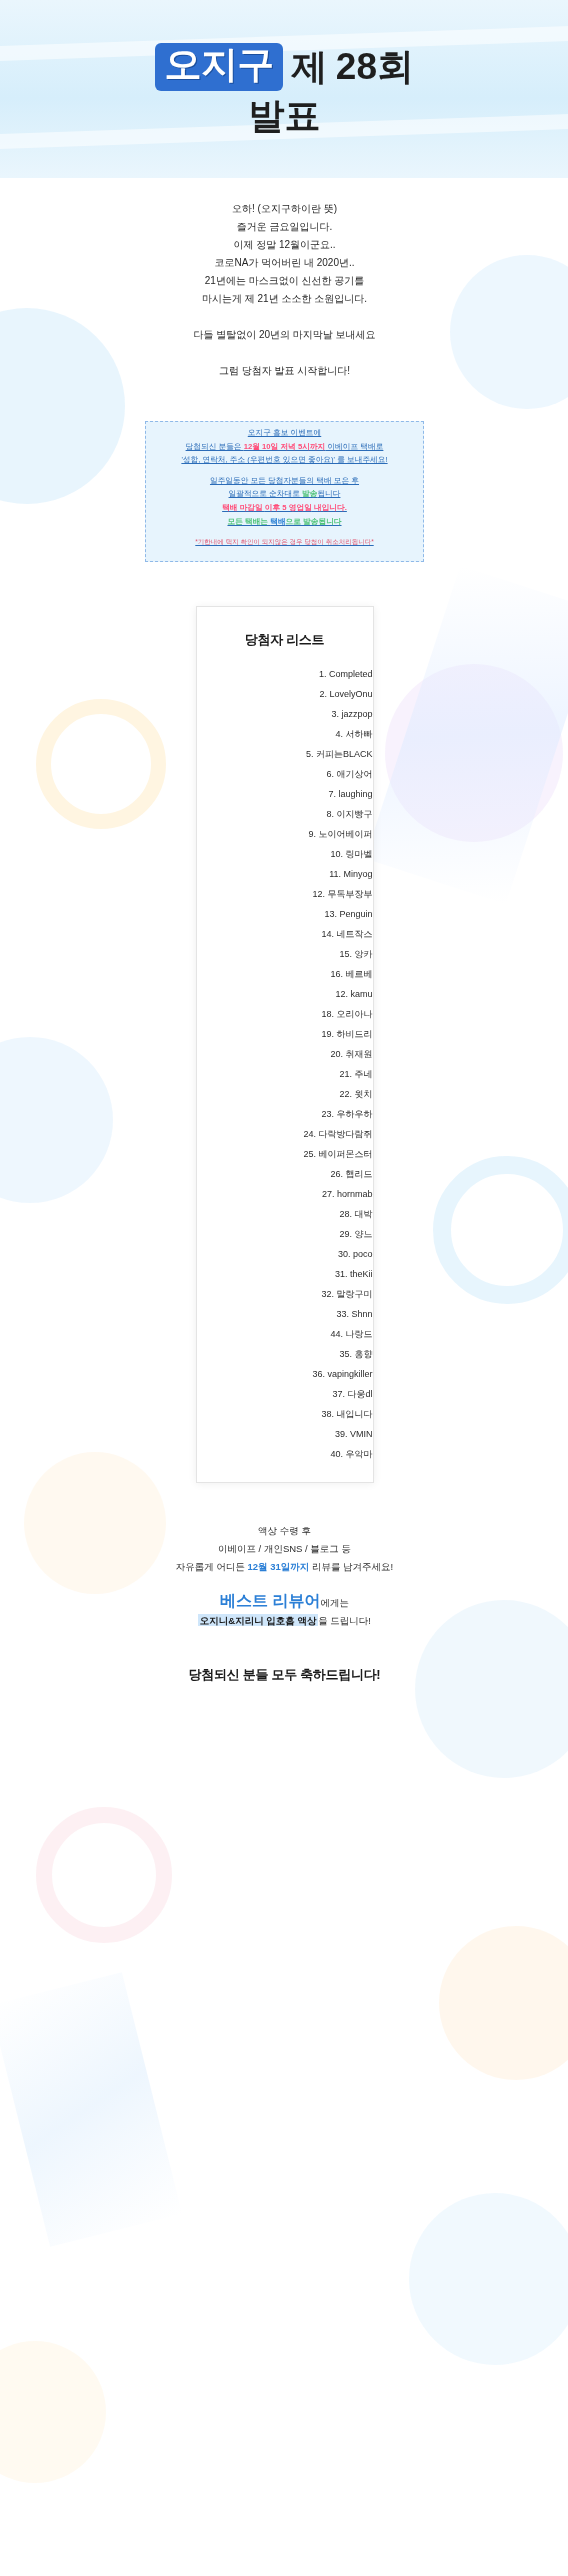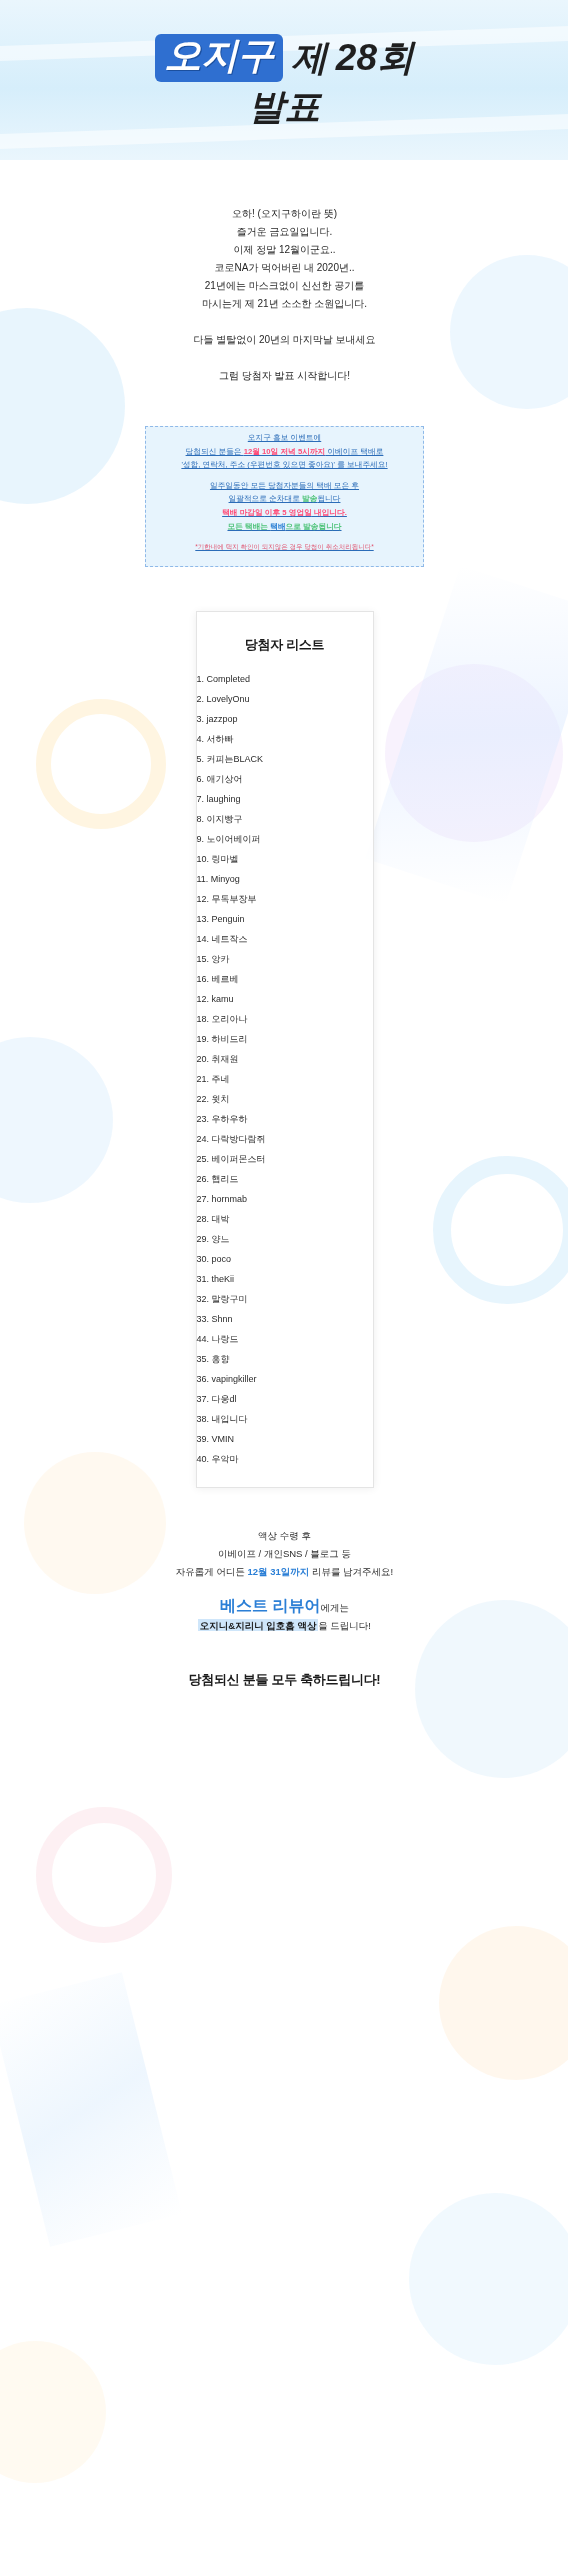--- a/index.html
+++ b/index.html
@@ -23,24 +23,23 @@
   .bg-layer { position: absolute; inset: 0; overflow: hidden; z-index: 0; }
   .blob { position: absolute; border-radius: 50%; }
   .ring { position: absolute; border-radius: 50%; border-style: solid; }
   .stripe { position: absolute; }
 
   
   .header {
     position: relative;
     z-index: 2;
     width: 569px;
-    height: 160px;
+    height: 178px;
     background: linear-gradient(180deg,#eaf6fd 0%, #d6eefb 55%, #eaf6fd 100%);
     overflow: hidden;
-    font-style: italic;
   }
   .header .hdr-stripe {
     position: absolute;
     left: 0; right: 0;
     height: 15.4px;
     background: rgba(255,255,255,.55);
     transform: skewY(-2deg);
   }
   .header-inner {
     position: relative;
@@ -79,21 +78,21 @@
     font-weight: bold;
     color: #1f1f1f;
     line-height: 1.05;
   }
 
   
   .intro {
     position: relative;
     z-index: 2;
     text-align: center;
-    margin-top: 45px;
+    margin-top: 22px;
     font-size: 10px;
     line-height: 18px;
     color: #262626;
   }
   .intro p { margin: 0; }
   .intro .gap { height: 18px; }
 
   
   .event-box {
     position: relative;
@@ -132,21 +131,21 @@
     text-align: center;
     font-size: 13px;
     font-weight: bold;
     color: #1b1b1b;
     letter-spacing: -0.3px;
   }
   .winners ol {
     margin: 0;
     padding: 0;
     list-style: none;
-    text-align: left;
+    text-align: right;
   }
   .winners li {
     font-size: 9px;
     line-height: 20px;
     color: #2b2b2b;
   }
   .winners li .idx { margin-right: 2.4px; }
 
   
   .footer {

